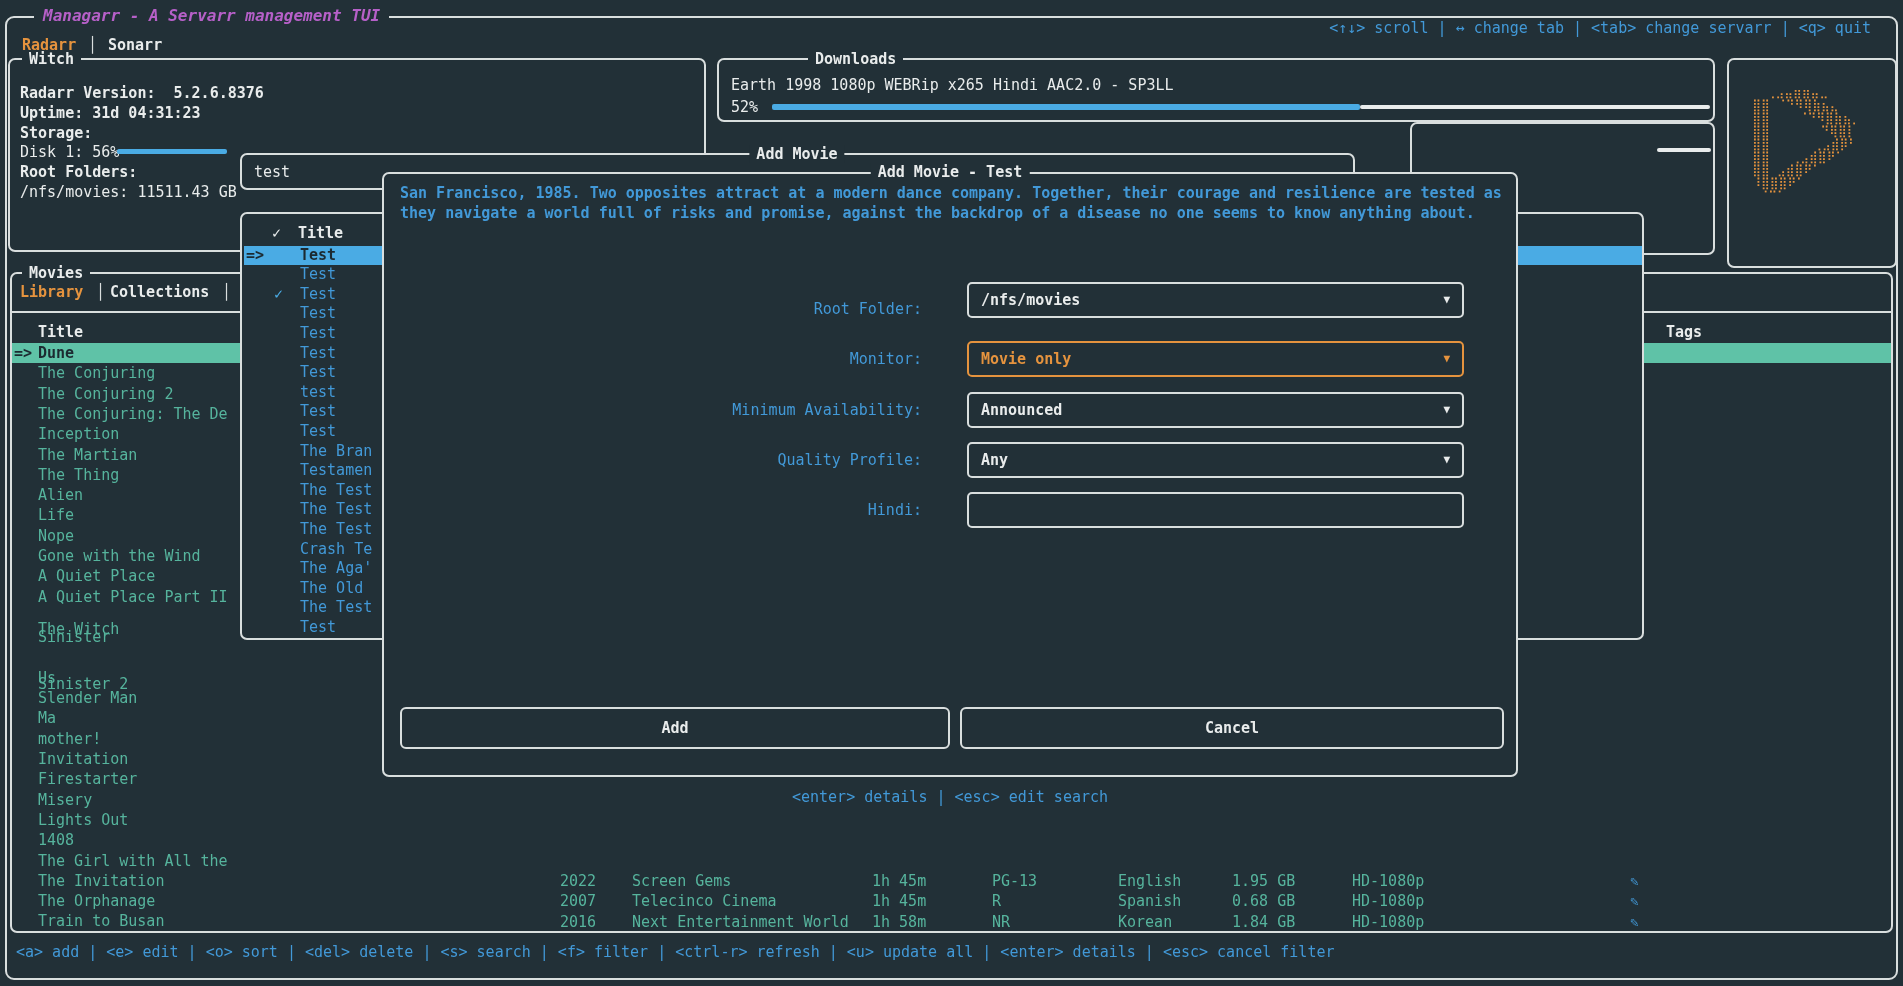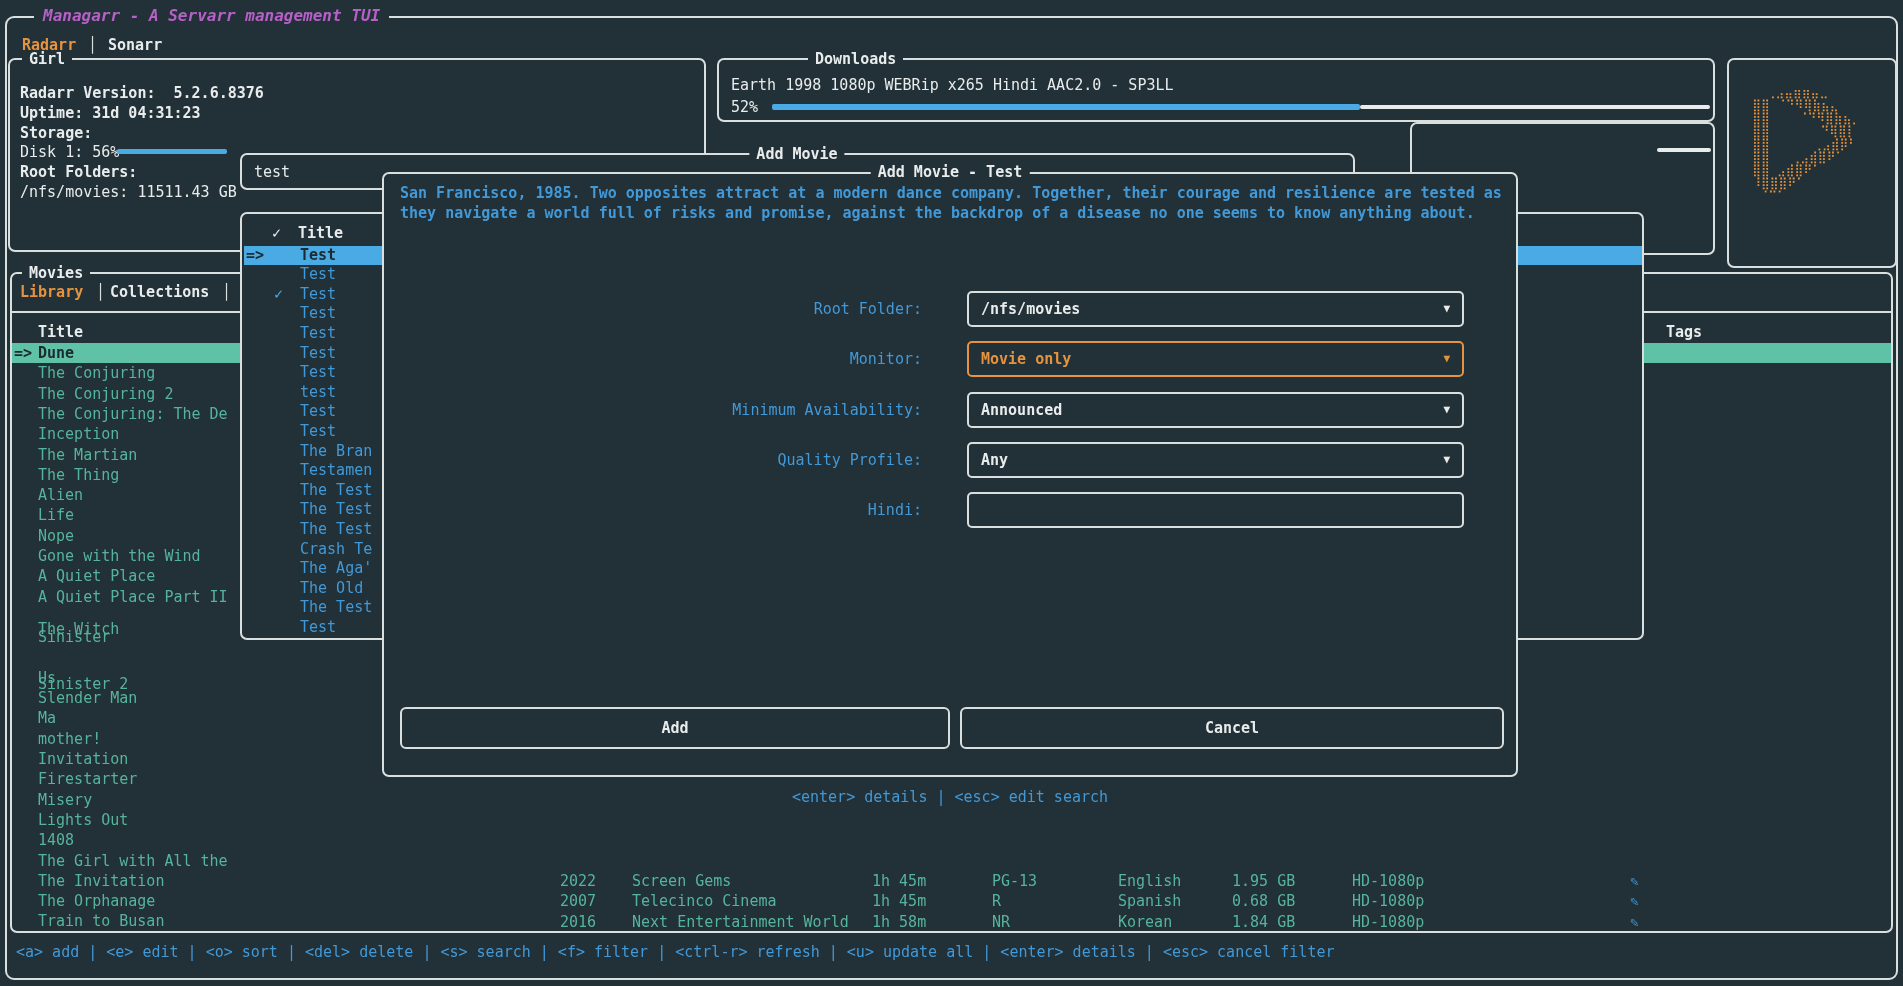--- a/index.html
+++ b/index.html
@@ -41,27 +41,28 @@
     font-size:12px;line-height:13px;color:var(--orange);white-space:pre;}
 </style>
 </head>
 <body>
 
 <div id="screen">
 
   <div class="box" style="left:5px;top:16px;width:1893px;height:964px;border-radius:9px;"></div>
   <div class="abs" style="left:34px;top:6px;background:var(--bg);padding:0 9px;color:var(--purple);
               font-weight:bold;font-style:italic;font-size:16px;white-space:pre;">Managarr - A Servarr management TUI</div>
+  <div class="abs blue" style="top:19px;right:32px;white-space:pre;">&lt;↑↓&gt; scroll | ↔ change tab | &lt;tab&gt; change servarr | &lt;q&gt; quit</div>
 
   <div class="abs bold" style="left:22px;top:36px;color:var(--orange);">Radarr</div>
   <div class="abs" style="left:88px;top:36px;color:var(--border);">│</div>
   <div class="abs bold" style="left:108px;top:36px;">Sonarr</div>
 
   <div class="box" style="left:8px;top:58px;width:698px;height:194px;"></div>
-  <div class="boxlabel" style="left:22px;top:50px;">Girl</div>
+  <div class="boxlabel" style="left:22px;top:50px;">Witch</div>
   <div class="abs bold" style="left:20px;top:84px;white-space:pre;">Radarr Version:  5.2.6.8376</div>
   <div class="abs bold" style="left:20px;top:104px;">Uptime: 31d 04:31:23</div>
   <div class="abs bold" style="left:20px;top:124px;">Storage:</div>
   <div class="abs" style="left:20px;top:143px;">Disk 1: 56%</div>
   <div class="abs" style="left:117px;top:149px;width:110px;height:5px;background:var(--hl);border-radius:2px;"></div>
   <div class="abs bold" style="left:20px;top:163px;">Root Folders:</div>
   <div class="abs" style="left:20px;top:183px;">/nfs/movies: 11511.43 GB</div>
 
   <div class="box" style="left:717px;top:58px;width:998px;height:64px;"></div>
   <div class="boxlabel" style="left:808px;top:50px;">Downloads</div>
@@ -190,21 +191,21 @@
   </div>
 
   <div class="abs blue" style="left:382px;top:788px;width:1136px;text-align:center;z-index:10;white-space:pre;">&lt;enter&gt; details | &lt;esc&gt; edit search</div>
 
   <div class="box opaque" style="left:382px;top:172px;width:1136px;height:605px;z-index:30;">
     <div class="boxlabel" style="left:50%;top:-11px;transform:translateX(-50%);">Add Movie - Test</div>
     <div class="abs blue bold" style="left:16px;top:10px;white-space:pre;">San Francisco, 1985. Two opposites attract at a modern dance company. Together, their courage and resilience are tested as</div>
     <div class="abs blue bold" style="left:16px;top:30px;white-space:pre;">they navigate a world full of risks and promise, against the backdrop of a disease no one seems to know anything about.</div>
     <div id="modal-fields">
         <div class="flabel" style="top: 117px;">Root Folder:</div>
-        <div class="fbox" style="top: 117px;">
+        <div class="fbox" style="top: 108px;">
           <span class="fval">/nfs/movies</span>
           <span class="fcaret">▼</span>
         </div>
         <div class="flabel" style="top: 167.25px;">Monitor:</div>
         <div class="fbox focused" style="top: 167.25px;">
           <span class="fval">Movie only</span>
           <span class="fcaret">▼</span>
         </div>
         <div class="flabel" style="top: 217.5px;">Minimum Availability:</div>
         <div class="fbox" style="top: 217.5px;">

